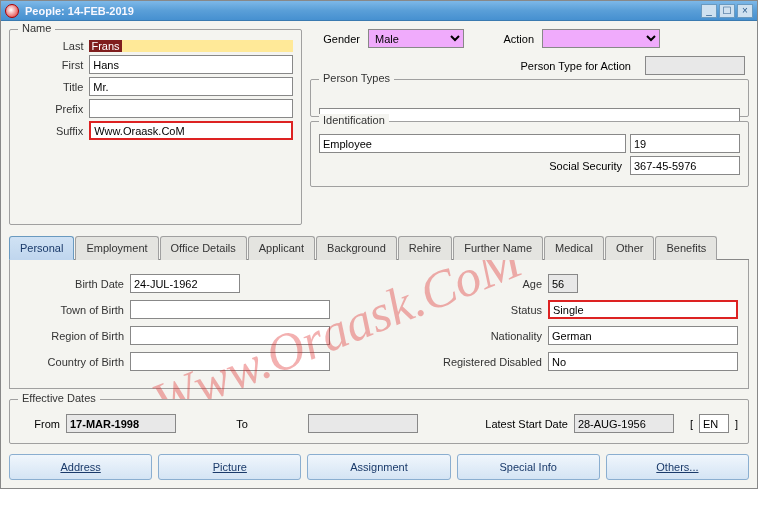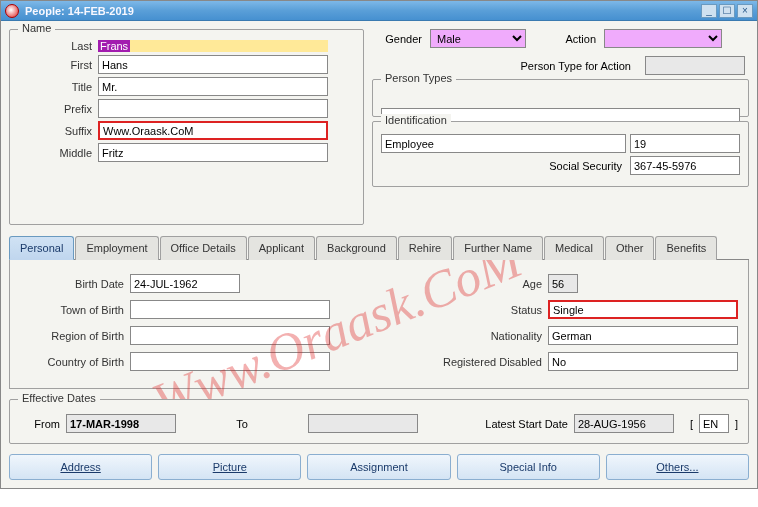--- a/index.html
+++ b/index.html
@@ -29,32 +29,32 @@
   .content { padding: 8px; position: relative; }
   .row1 { display: flex; gap: 8px; }
   .fieldset {
     border: 1px solid #a0a0a0; border-radius: 2px;
     padding: 10px 8px 8px 8px; position: relative; background: #f4f4f0;
   }
   .fieldset > .legend {
     position: absolute; top: -8px; left: 8px;
     background: #f4f4f0; padding: 0 4px; font-size: 11px; color: #333;
   }
-  .name-box { width: 355px; height: 196px; }
+  .name-box { width: 293px; height: 196px; }
   .right-col { flex: 1; display: flex; flex-direction: column; gap: 4px; }
   .form-row { display: flex; align-items: center; margin-bottom: 3px; }
   .form-label { text-align: right; padding-right: 6px; color: #333; }
   .name-box .form-label { width: 80px; }
   input.text {
     height: 19px; border: 1px solid #888; background: #fff;
     padding: 0 3px; font-size: 11px;
   }
   .selected-field { background: #ffe998 !important; }
   .selected-text {
-    background: #a21caf; color: #fff; padding: 0 2px; display: inline-block;
+    background: #7f1d1d; color: #fff; padding: 0 2px; display: inline-block;
   }
   .red-highlight { border: 2px solid #d22 !important; }
   .gender-row { display: flex; align-items: center; gap: 4px; padding: 0 4px 4px 4px; }
   select.combo {
     height: 19px; border: 1px solid #888; background: #f0abfc;
     font-size: 11px; padding: 0 2px;
   }
   .ptypes { height: 28px; padding-top: 28px; }
   .ident { padding-top: 12px; }
   .ident-row { display: flex; align-items: center; gap: 4px; margin-bottom: 3px; }
@@ -143,24 +143,20 @@
           <div class="form-label">Title</div>
           <input class="text" style="width: 230px;" value="Mr.">
         </div>
         <div class="form-row">
           <div class="form-label">Prefix</div>
           <input class="text" style="width: 230px;" value="">
         </div>
         <div class="form-row">
           <div class="form-label">Suffix</div>
           <input class="text red-highlight" style="width: 230px;" value="Www.Oraask.CoM">
-        </div>
-        <div class="form-row">
-          <div class="form-label">Middle</div>
-          <input class="text" style="width: 230px;" value="Fritz">
         </div>
       </div>
 
       <div class="right-col">
         <div class="gender-row">
           <div style="width:50px;text-align:right;padding-right:4px">Gender</div>
           <select class="combo" style="width:96px">
             <option>Male</option>
           </select>
           <div style="width:70px;text-align:right;padding-right:4px">Action</div>

